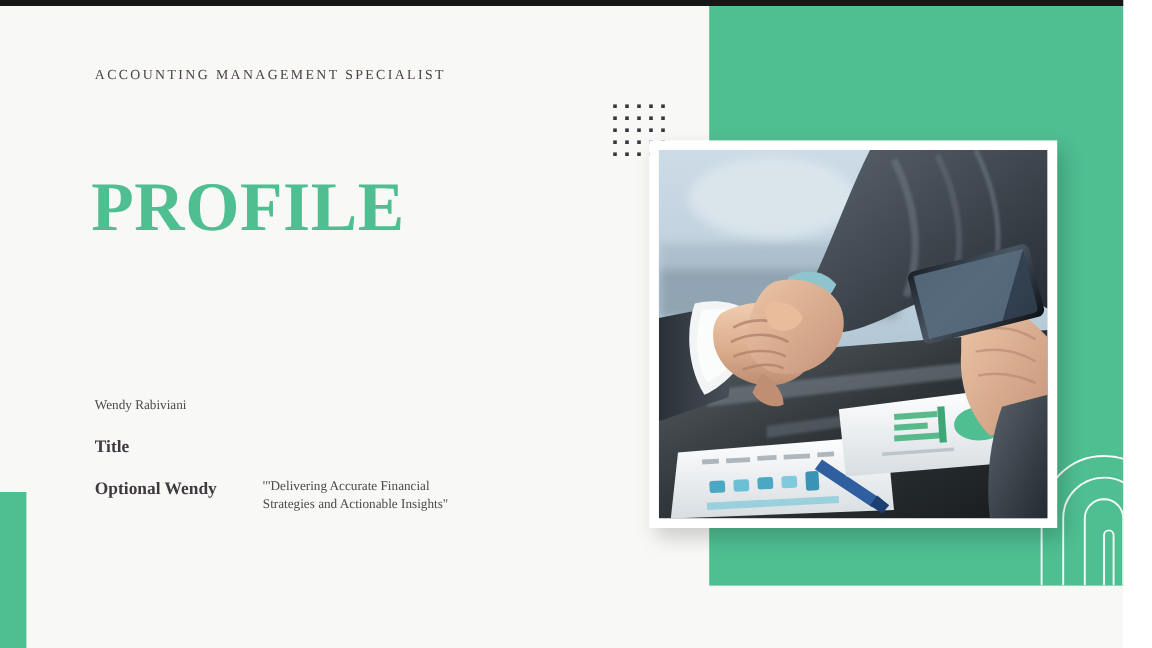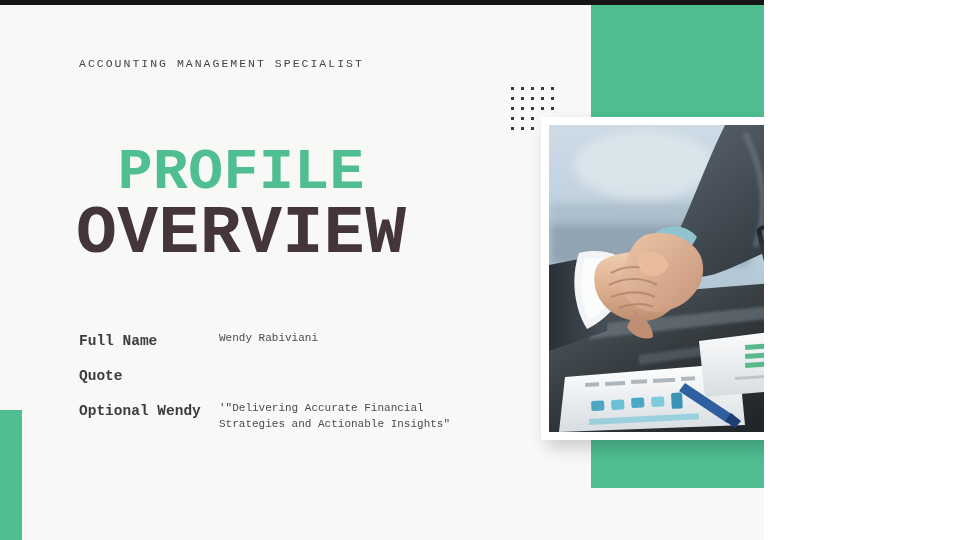--- a/index.html
+++ b/index.html
@@ -2,25 +2,25 @@
 <html><head>
 <meta charset="utf-8">
 <style>
   html, body {
     margin: 0;
     padding: 0;
     background: #ffffff;
   }
   #slide {
     position: relative;
-    width: 764px;
+    width: 936px;
     height: 540px;
     overflow: hidden;
     background: #f8f8f6;
-    font-family: Liberation Mono, monospace;
+    font-family: Liberation Serif, serif;
   }
 
   
   .top-strip {
     position: absolute;
     top: 0; left: 0;
     width: 960px; height: 5px;
     background: #161616;
     z-index: 30;
   }
@@ -340,30 +340,28 @@
 
         <rect x="0" y="0" width="324" height="307" fill="none"></rect>
       </svg>
     </div>
   </div>
 
   <div class="eyebrow">ACCOUNTING MANAGEMENT SPECIALIST</div>
 
   <div class="title-block">
     <div class="t-line1">PROFILE</div>
-    <div class="t-line2">OVERVIEW</div>
   </div>
 
   <div class="details">
     <div class="d-row">
-      <div class="d-label">Full Name</div>
       <div class="d-value">Wendy Rabiviani</div>
     </div>
     <div class="d-row">
-      <div class="d-label">Quote</div>
+      <div class="d-label">Title</div>
     </div>
     <div class="d-row">
       <div class="d-label">Optional Wendy</div>
       <div class="d-value">'"Delivering Accurate Financial
 Strategies and Actionable Insights"</div>
     </div>
   </div>
 
 </div>
 

